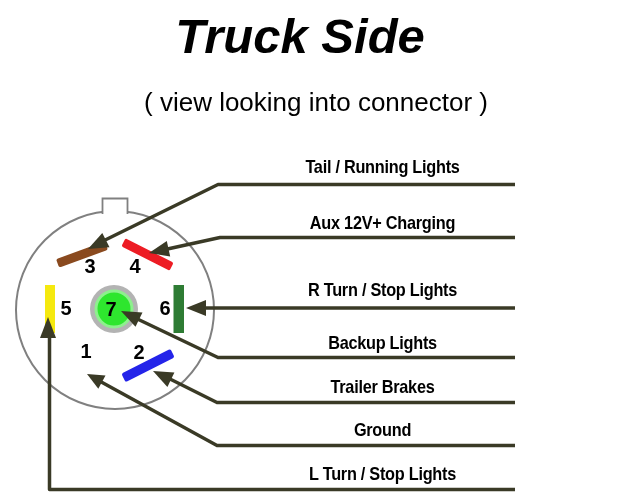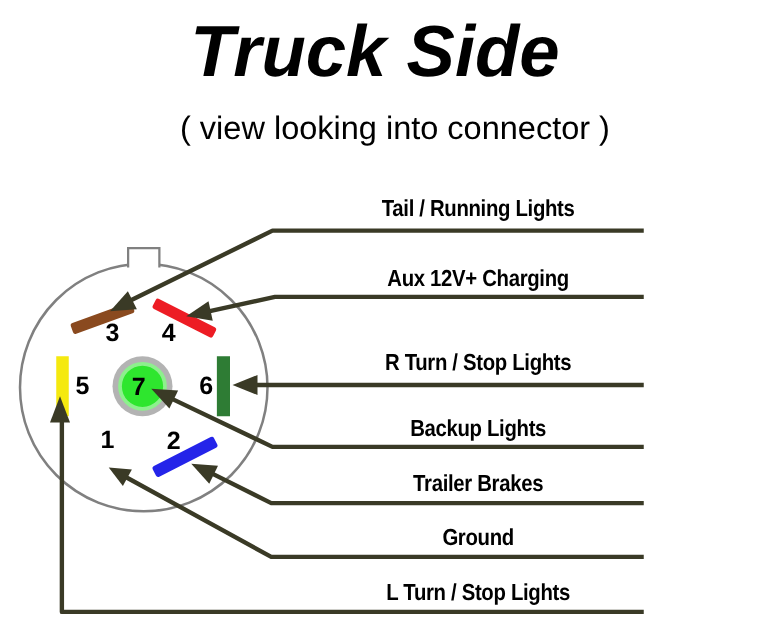--- a/index.html
+++ b/index.html
@@ -10,21 +10,21 @@
     background: #ffffff;
     overflow: hidden;
     font-family: "Liberation Sans", sans-serif;
     color: #000;
   }
   .stage svg { position: absolute; left: 0; top: 0; }
   .title {
     position: absolute;
     top: 8px; left: 0; width: 600px;
     text-align: center;
-    font-size: 58px;
+    font-size: 49px;
     font-weight: bold;
     font-style: italic;
     letter-spacing: 0px;
     white-space: nowrap;
   }
   .subtitle {
     position: absolute;
     top: 87px; left: 0; width: 632px;
     text-align: center;
     font-size: 26px;

